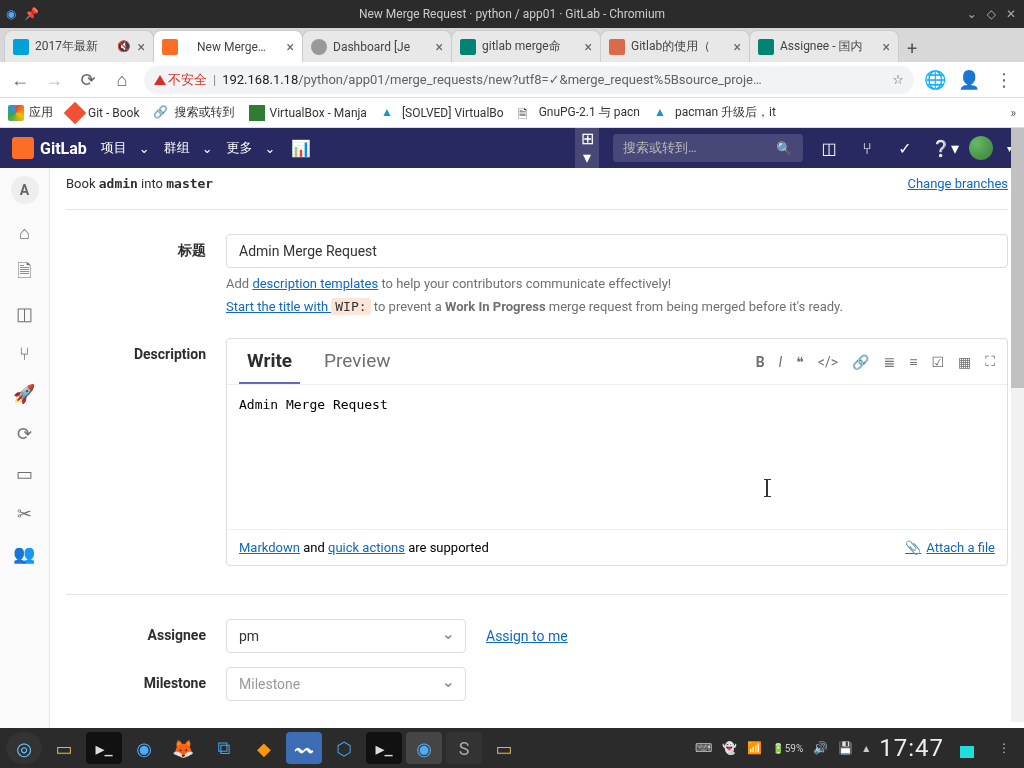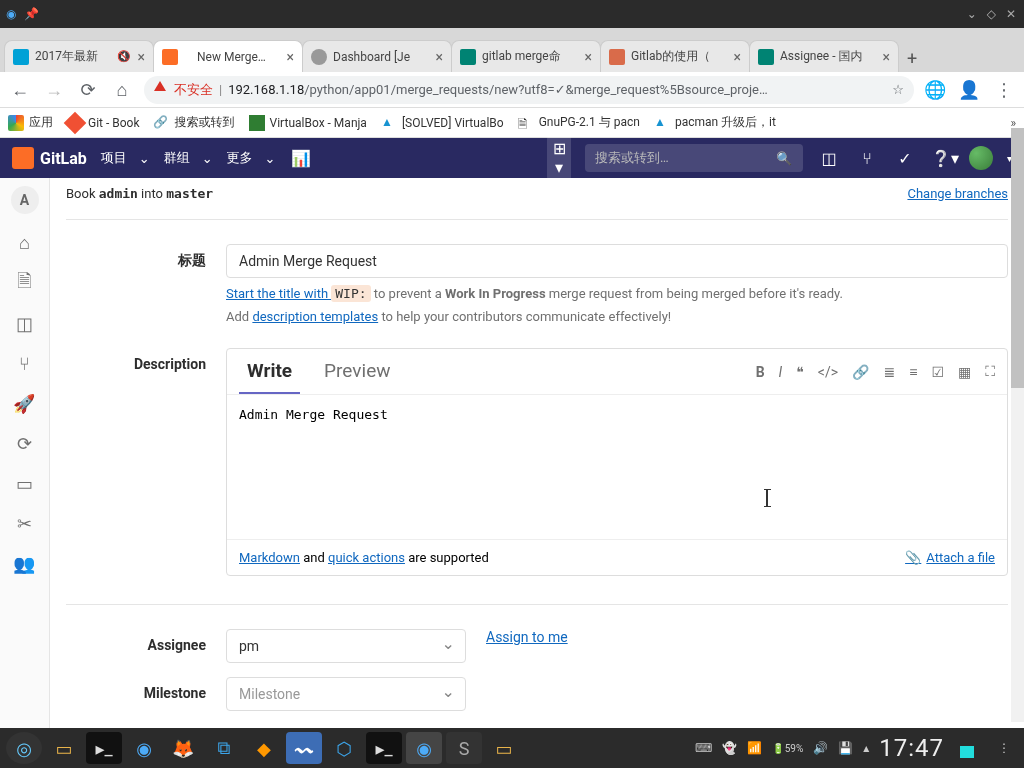--- a/index.html
+++ b/index.html
@@ -4,50 +4,50 @@
 <style>
 * { margin: 0; padding: 0; box-sizing: border-box; font-family: -apple-system, BlinkMacSystemFont, "Segoe UI", Roboto, sans-serif; }
 body { width: 1024px; height: 768px; overflow: hidden; background: #1a1a1a; position: relative; }
 
 
 .titlebar { height: 28px; background: #2b2b2b; color: #ccc; display: flex; align-items: center; justify-content: center; font-size: 12px; position: relative; }
 .titlebar .left-icons { position: absolute; left: 6px; display: flex; gap: 8px; }
 .titlebar .right-icons { position: absolute; right: 8px; display: flex; gap: 10px; color: #aaa; }
 
 
-.browser-tabs { height: 44px; background: #d8d8d8; display: flex; align-items: flex-end; padding: 0 4px; gap: 0; }
+.browser-tabs { height: 34px; background: #d8d8d8; display: flex; align-items: flex-end; padding: 0 4px; gap: 0; }
 .btab { height: 32px; background: #e8e8e8; border-radius: 8px 8px 0 0; display: flex; align-items: center; padding: 0 8px; font-size: 12px; color: #444; min-width: 0; flex: 0 0 150px; gap: 6px; border: 1px solid #ccc; border-bottom: none; margin-right: -1px; }
 .btab.active { background: #fff; gap: 19px; }
 .btab .fav { width: 16px; height: 16px; flex-shrink: 0; border-radius: 2px; }
 .btab .label { overflow: hidden; white-space: nowrap; text-overflow: ellipsis; flex: 1; }
 .btab .close { color: #666; font-size: 14px; flex-shrink: 0; }
 .newtab { width: 28px; height: 28px; display: flex; align-items: center; justify-content: center; color: #555; font-size: 18px; }
 
 
 .addrbar { height: 36px; background: #fff; display: flex; align-items: center; padding: 0 8px; gap: 10px; border-bottom: 1px solid #ddd; }
 .addrbar .navbtn { color: #5f6368; font-size: 18px; width: 24px; text-align: center; }
 .addrbar .navbtn.disabled { color: #bbb; }
 .addrbar .url { flex: 1; display: flex; align-items: center; background: #f1f3f4; border-radius: 14px; height: 28px; padding: 0 10px; font-size: 13px; color: #5f6368; gap: 6px; }
-.addrbar .url .danger { color: #d93025; display: flex; gap: 8px; }
+.addrbar .url .danger { color: #d93025; display: flex; align-items: center; gap: 2px; }
 .addrbar .url .danger-icon { width: 0; height: 0; border-left: 6px solid transparent; border-right: 6px solid transparent; border-bottom: 10px solid #d93025; display: inline-block; }
 .addrbar .url .path { color: #202124; overflow: hidden; white-space: nowrap; text-overflow: ellipsis; }
 .addrbar .ricon { width: 24px; color: #5f6368; text-align: center; font-size: 18px; }
 
 
 .bmbar { height: 30px; background: #fff; display: flex; align-items: center; padding: 0 8px; gap: 14px; font-size: 12px; color: #333; border-bottom: 1px solid #ddd; overflow: hidden; }
 .bmbar .bm { display: flex; align-items: center; gap: 5px; white-space: nowrap; }
 .bmbar .bm .bicon { width: 16px; height: 16px; flex-shrink: 0; }
 
 
 .gl-header { height: 40px; background: #292961; color: #fff; display: flex; align-items: center; padding: 0 12px; gap: 14px; font-size: 13px; }
 .gl-header .logo { display: flex; align-items: center; gap: 6px; font-weight: bold; font-size: 16px; }
 .gl-header .logo-icon { width: 22px; height: 22px; background: #fc6d26; border-radius: 3px; }
 .gl-header .hmenu { display: flex; align-items: center; gap: 12px; }
 .gl-header .spacer { flex: 1; }
-.gl-header .search { background: rgba(255,255,255,0.15); border-radius: 4px; height: 28px; width: 218px; display: flex; align-items: center; padding: 0 10px; color: #bbb; font-size: 13px; }
+.gl-header .search { background: rgba(255,255,255,0.15); border-radius: 4px; height: 28px; width: 190px; display: flex; align-items: center; padding: 0 10px; color: #bbb; font-size: 13px; }
 .gl-header .hicon { width: 24px; text-align: center; font-size: 16px; }
 .gl-header .avatar { width: 24px; height: 24px; border-radius: 50%; background: #3a7d3a; background-image: radial-gradient(circle at 30% 30%, #6b6, #3a7d3a); }
 
 
 .main { display: flex; height: 600px; background: #fff; }
 .sidebar { width: 50px; background: #fafafa; border-right: 1px solid #e5e5e5; display: flex; flex-direction: column; align-items: center; padding-top: 8px; gap: 18px; color: #707070; font-size: 18px; }
 .sidebar .sicon { width: 22px; height: 22px; display: flex; align-items: center; justify-content: center; }
 .sidebar .proj { width: 28px; height: 28px; border-radius: 50%; background: #eee; color: #666; display: flex; align-items: center; justify-content: center; font-size: 14px; font-weight: bold; }
 .sidebar .expand { margin-top: auto; margin-bottom: 12px; }
 
@@ -100,20 +100,21 @@
 .cursor-caret::after { bottom: -1px; }
 </style>
 </head>
 <body>
 
 <div class="titlebar">
   <div class="left-icons">
     <span style="color:#4dabf7">◉</span>
     <span style="color:#ccc">📌</span>
   </div>
+  <span>New Merge Request · python / app01 · GitLab - Chromium</span>
   <div class="right-icons">
     <span>⌄</span>
     <span>◇</span>
     <span>✕</span>
   </div>
 </div>
 
 <div class="browser-tabs">
   <div class="btab">
     <span class="fav" style="background:#00a1d6"></span>
@@ -255,24 +256,24 @@
         <span>Book </span><span class="mono">admin</span><span> into </span><span class="mono">master</span>
       </span>
       <a href="#">Change branches</a>
     </div>
 
     <div class="form-row">
       <div class="form-label">标题</div>
       <div class="form-body">
         <input class="text-input" value="Admin Merge Request" style="">
         <div class="hint">
-          <a href="#">Start the title with </a><code>WIP:</code><span> to prevent a </span><b>Work In Progress</b><span> merge request from being merged before it's ready.</span>
+          <span>Add </span><a href="#">description templates</a><span> to help your contributors communicate effectively!</span>
         </div>
         <div class="hint">
-          <span>Add </span><a href="#">description templates</a><span> to help your contributors communicate effectively!</span>
+          <a href="#">Start the title with </a><code>WIP:</code><span> to prevent a </span><b>Work In Progress</b><span> merge request from being merged before it's ready.</span>
         </div>
       </div>
     </div>
 
     <div class="form-row">
       <div class="form-label">Description</div>
       <div class="form-body">
         <div class="desc-box">
           <div class="desc-tabs">
             <div class="desc-tab active">Write</div>
@@ -301,21 +302,21 @@
             </a>
           </div>
         </div>
       </div>
     </div>
 
     <hr class="hr">
 
     <div class="form-row">
       <div class="form-label">Assignee</div>
-      <div class="form-body" style="display:flex;align-items:flex-start">
+      <div class="form-body" style="display:flex;align-items:center">
         <div class="select">
             <span>pm</span>
           </div>
         <a href="#" class="inline-link">Assign to me</a>
       </div>
     </div>
 
     <div class="form-row" style="padding-top:14px">
       <div class="form-label">Milestone</div>
       <div class="form-body">

